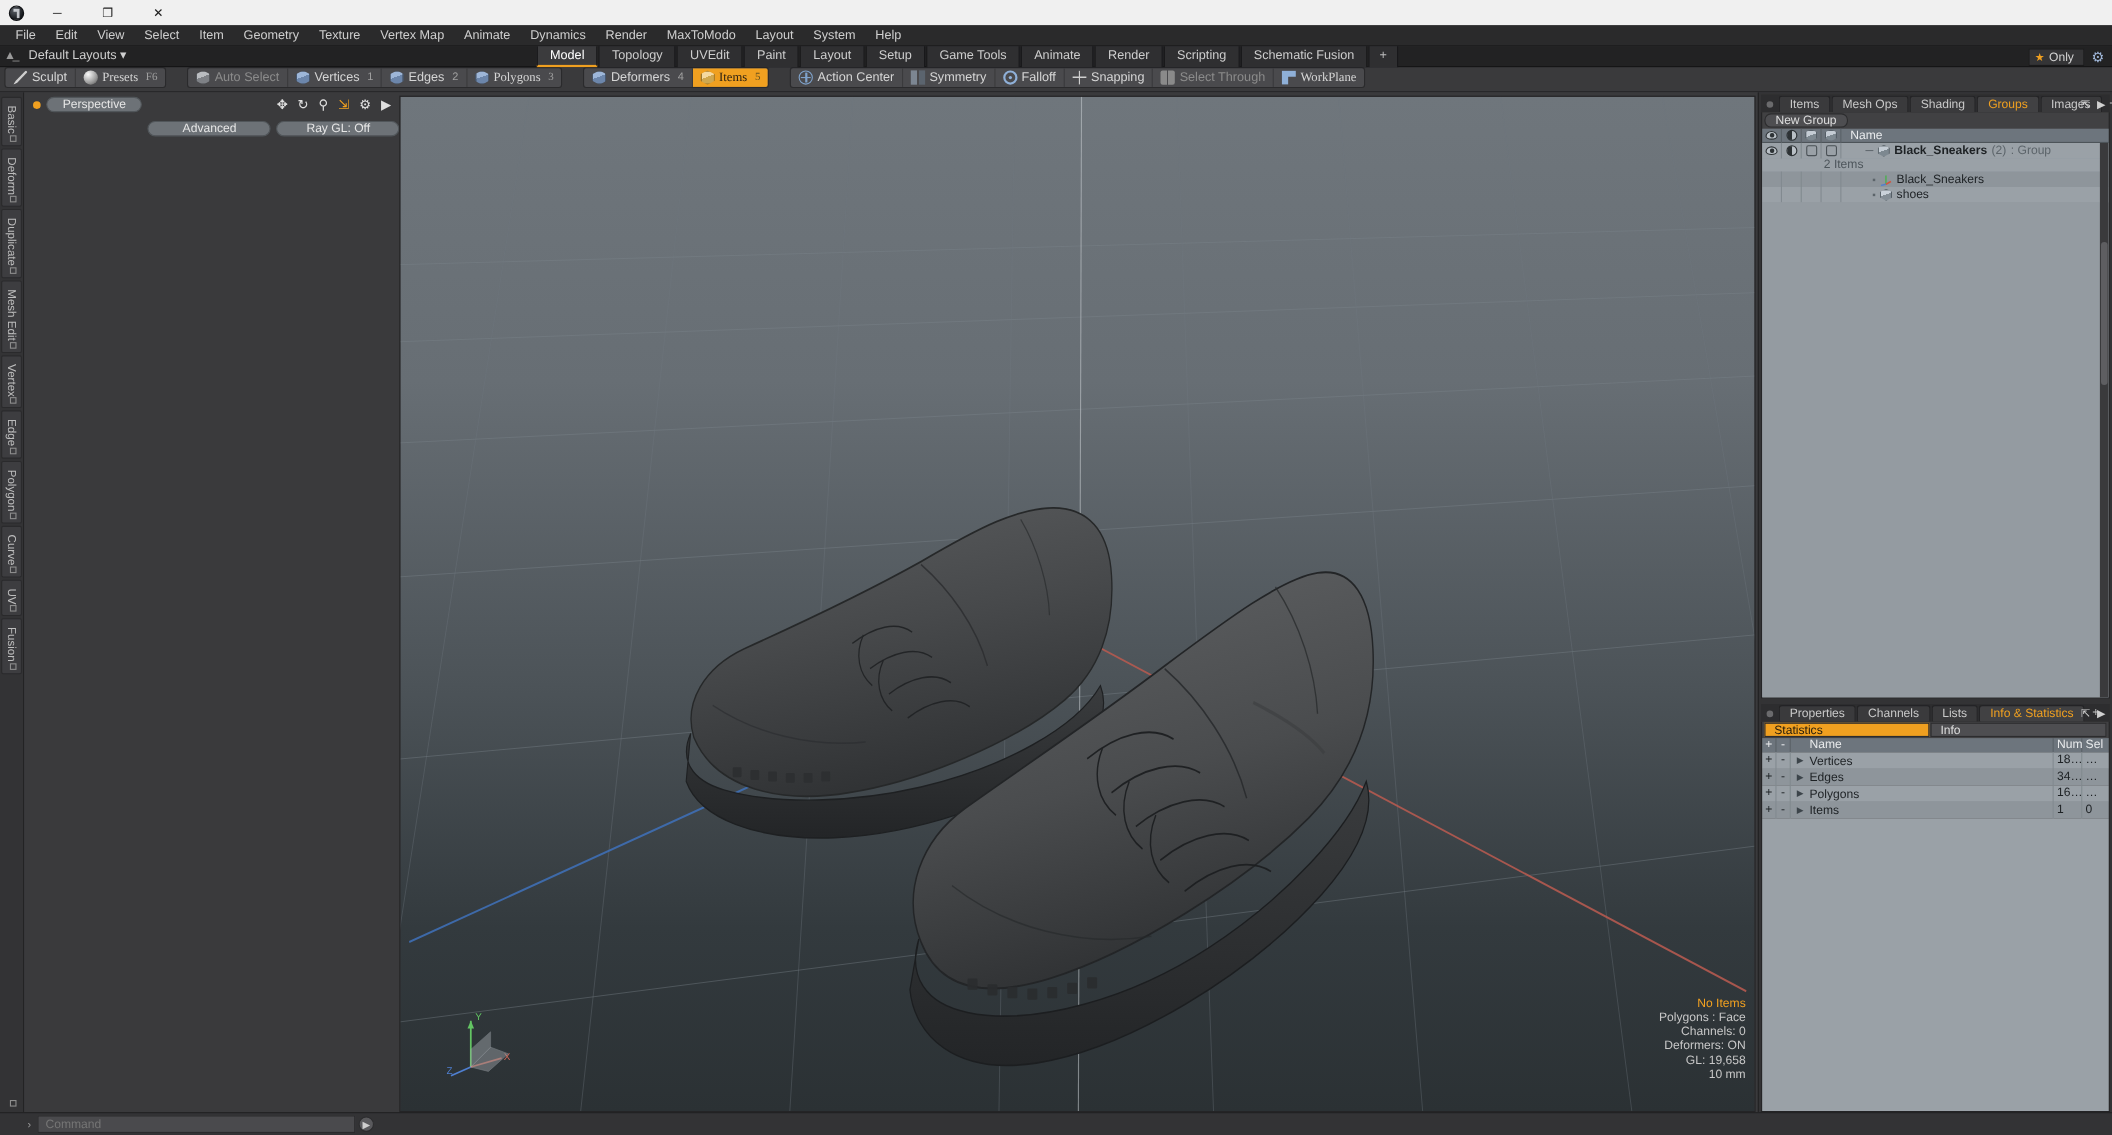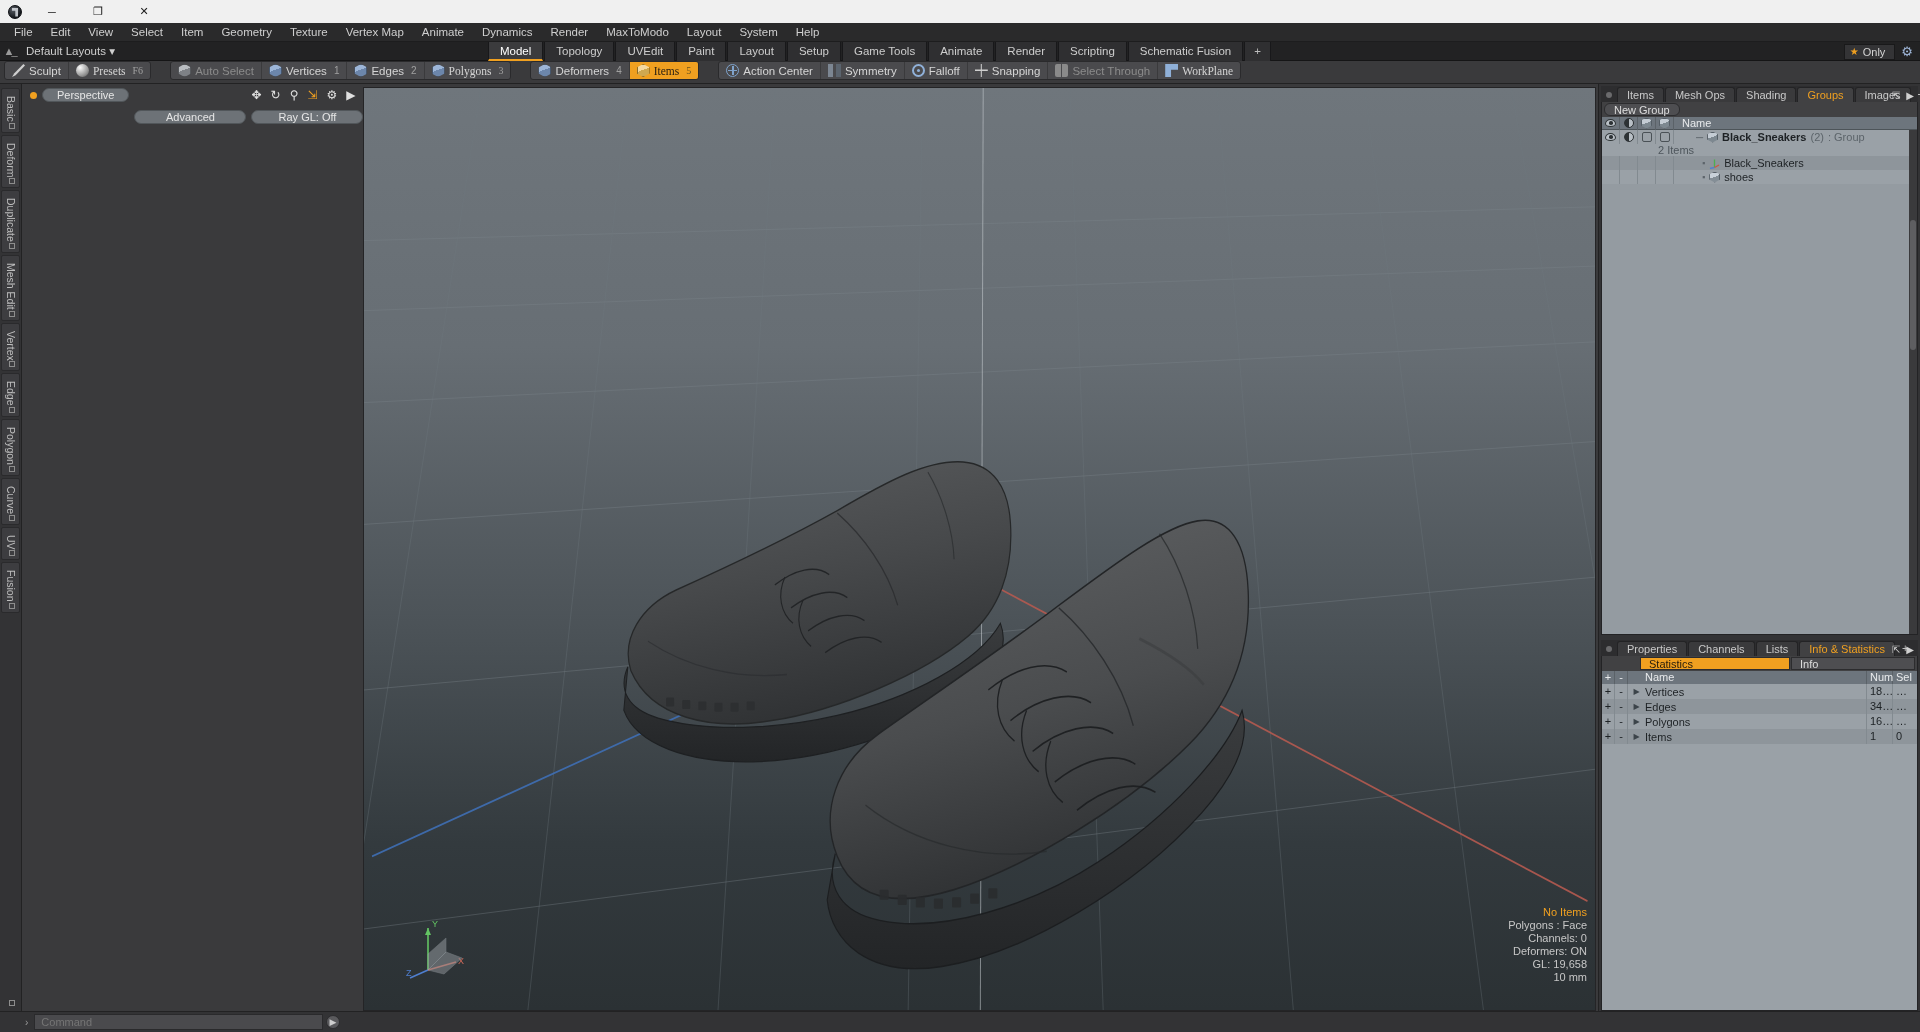--- a/index.html
+++ b/index.html
@@ -214,21 +214,21 @@
   .bold { font-weight:bold; }
   .muted { color:#5c646a; }
   .tree-sub { font-size:11px; color:#4e565c; padding-left:56px; height:12px; line-height:12px; background:#9aa1a7;}
   .scroll-v {
     position:absolute; right:0; top:0; bottom:0; width:8px; background:#3a3a3c;
   }
   .scroll-v .thumb { position:absolute; left:1px; right:1px; top:90px; height:130px; background:#5e5e61; border-radius:3px;}
   .panel-split { height:5px; flex:0 0 5px; background:#333335; }
 
   
-  .stat-tabrow { height:15px; flex:0 0 15px; display:flex; align-items:center; padding:1px 2px; gap:1px;margin-left:36px;}
+  .stat-tabrow { height:15px; flex:0 0 15px; display:flex; align-items:center; padding:1px 2px; gap:1px;}
   .stat-tab {
     font-size:11px; height:13px; line-height:12px; padding:0 8px;
     background:#4e4e51; border:1px solid #2c2c2e; color:#dedede;
   }
   .stat-tab.active { background:#f0a020; color:#241c0c; flex:0 0 auto; min-width:150px; }
   .stat-tab.flexi { flex:1 1 auto; }
   .stat-head { height:13px; flex:0 0 13px; display:flex; align-items:center; background:#6d757d; color:#e8eaec; font-size:11px; }
   .sh-pm { width:13px; flex:0 0 13px; text-align:center; border-right:1px solid #5b6268; height:13px; line-height:12px;}
   .sh-name { flex:1 1 auto; padding-left:17px; border-right:1px solid #5b6268; height:13px; line-height:12px;}
   .sh-num { width:26px; flex:0 0 26px; padding-left:3px; border-right:1px solid #5b6268; height:13px; line-height:12px;}

